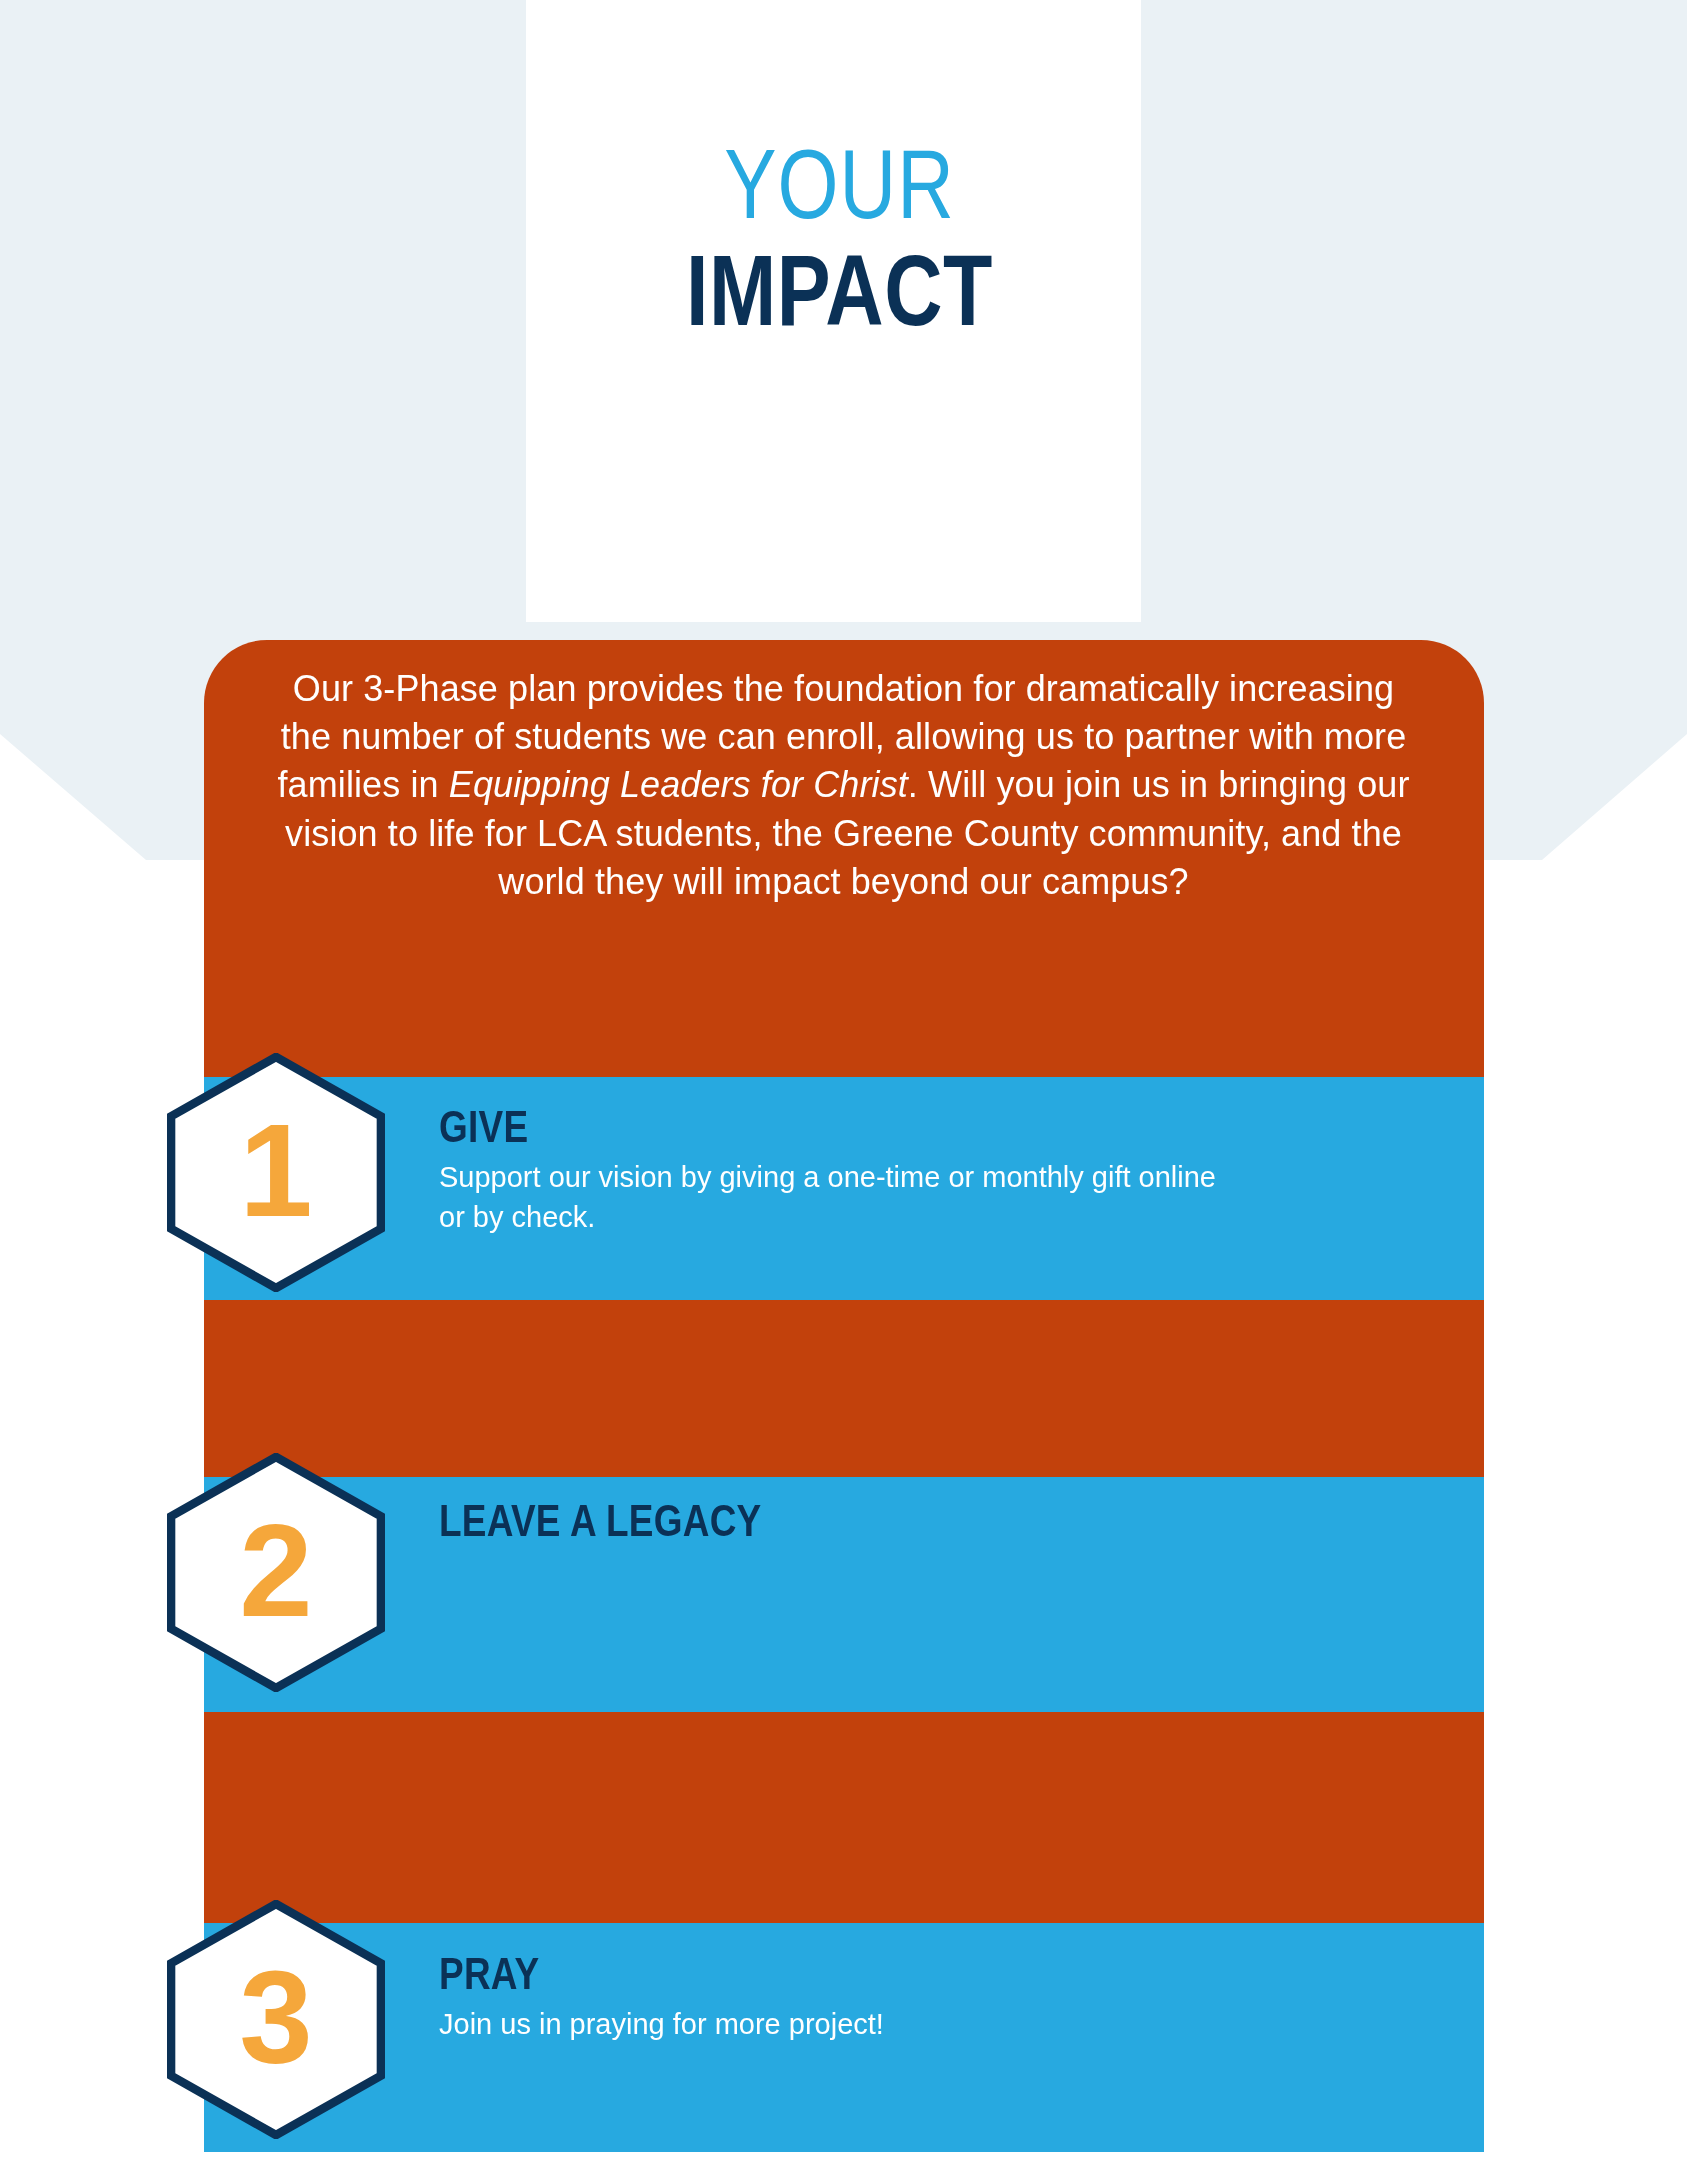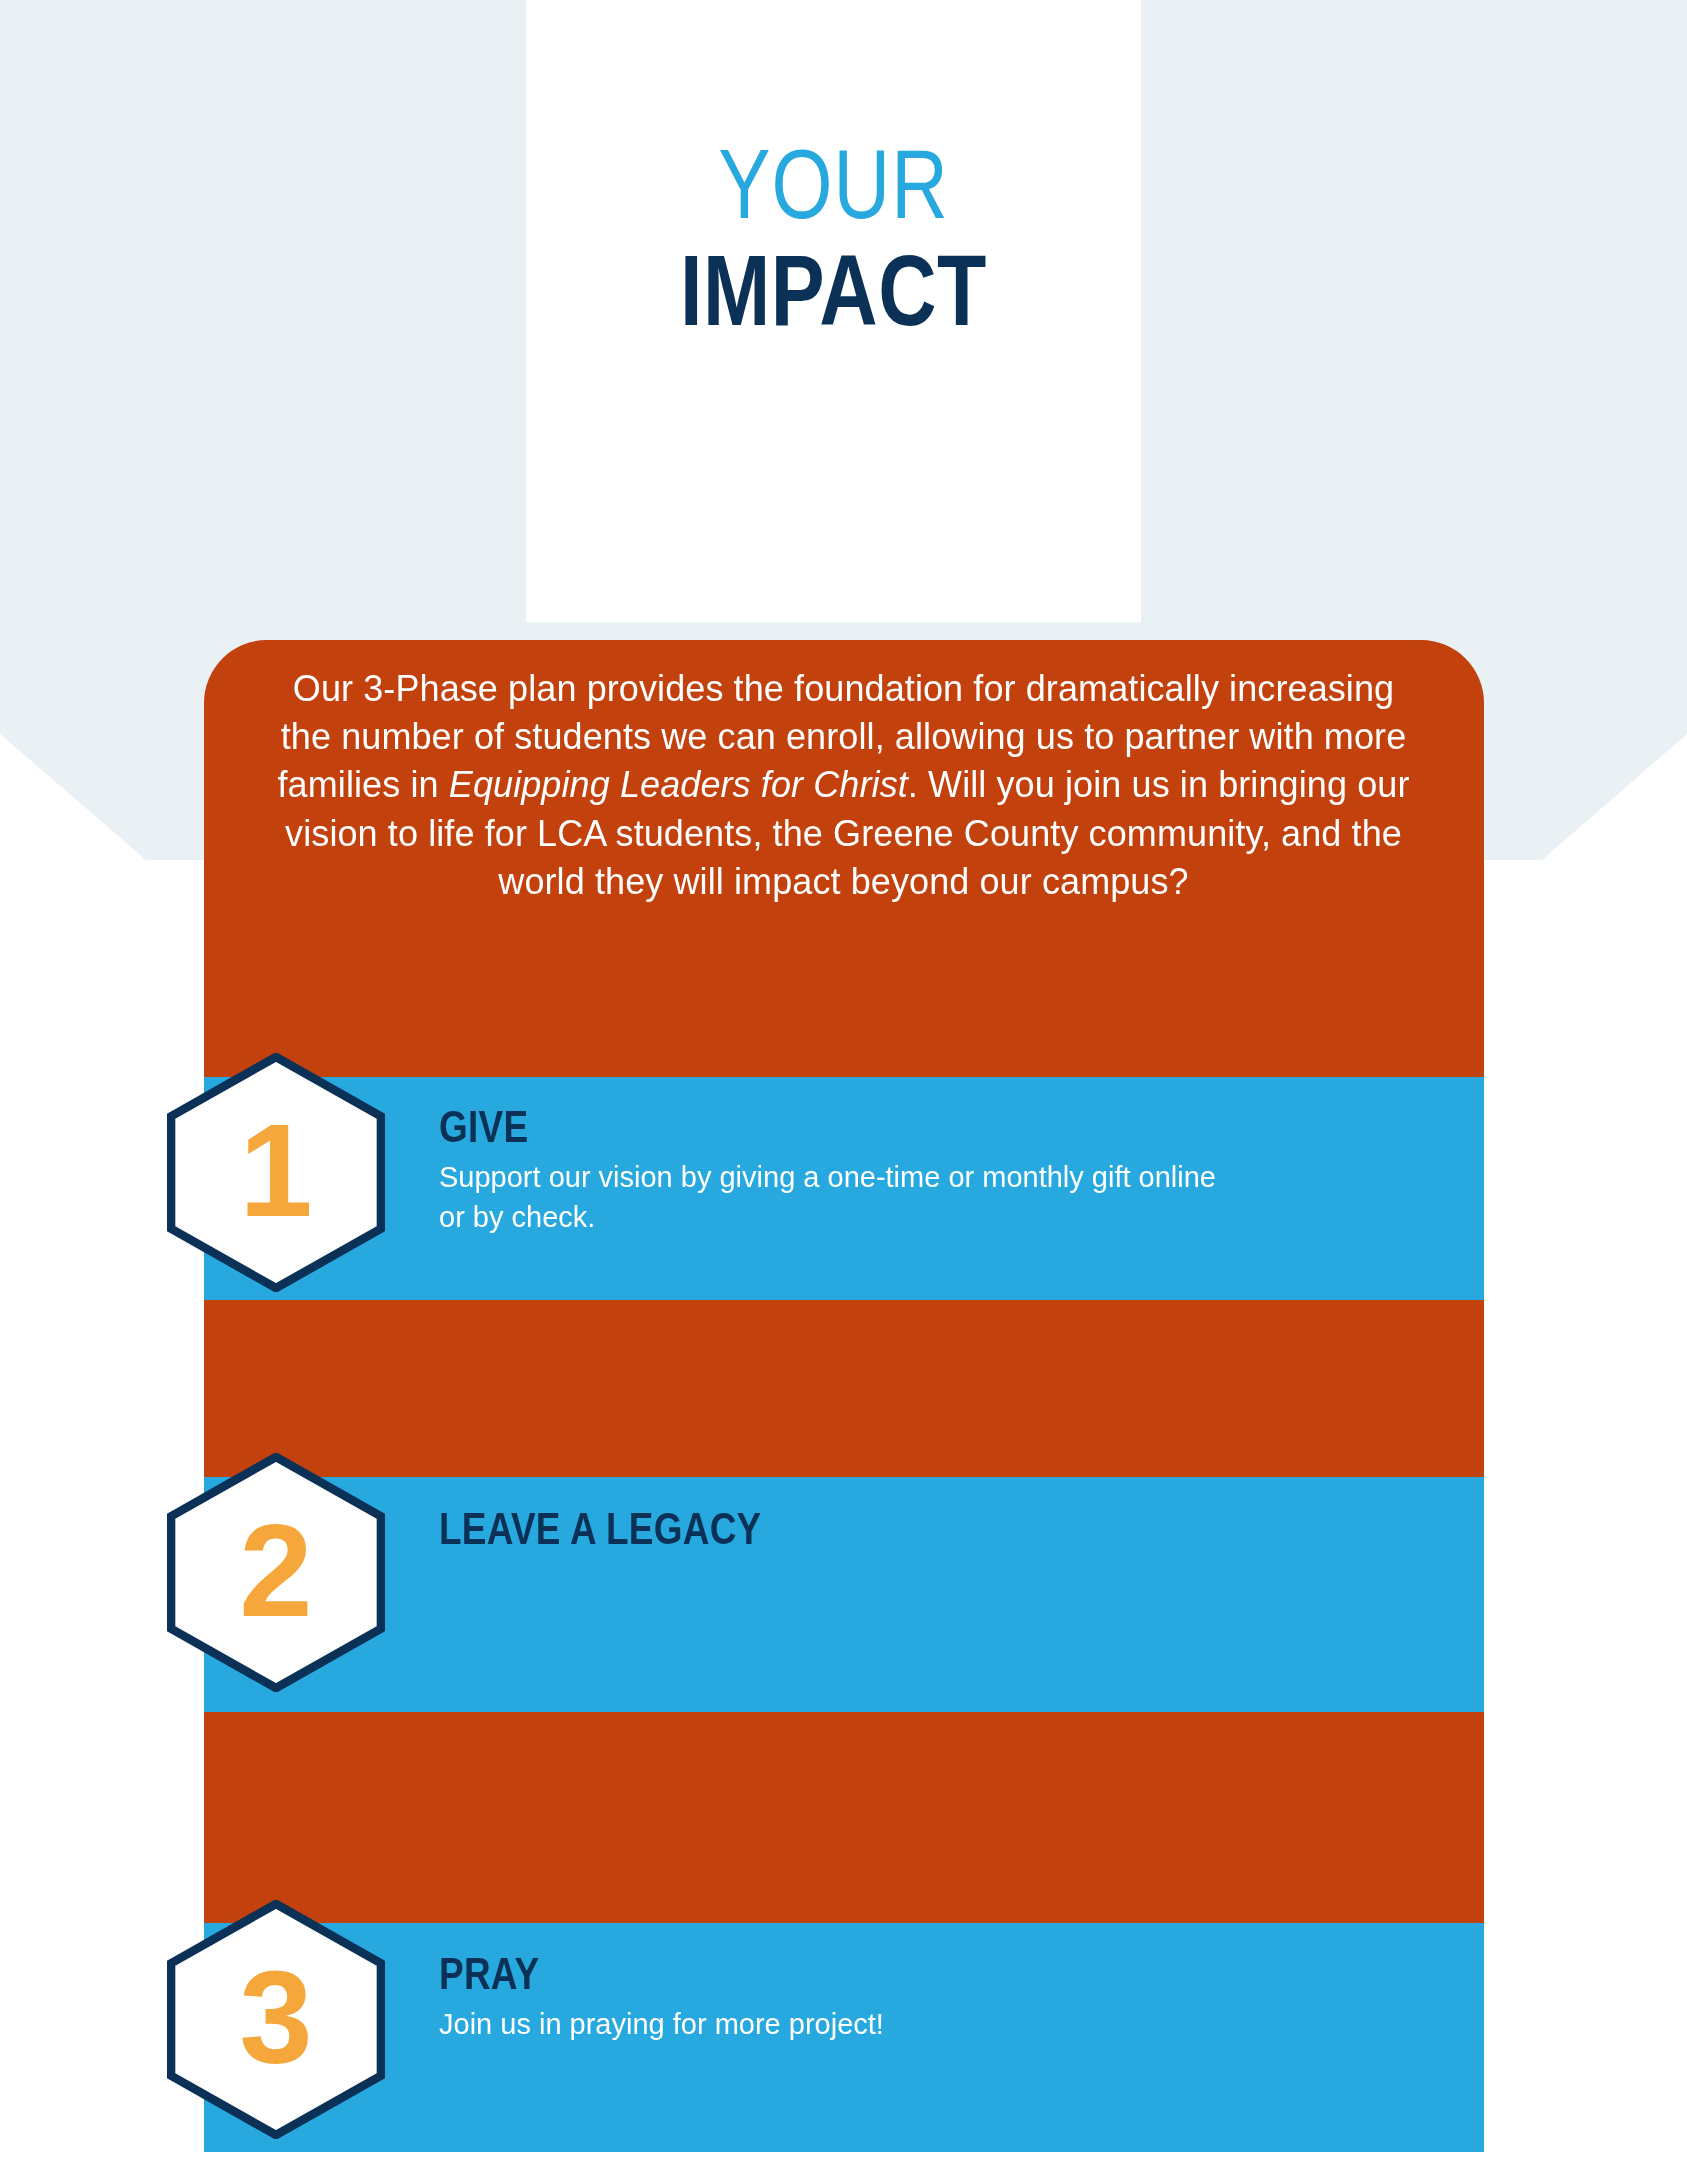--- a/index.html
+++ b/index.html
@@ -39,20 +39,21 @@
   }
 
   
   .title-block {
     position: absolute;
     left: 526px;
     top: 139px;
     width: 615px;
     text-align: center;
     line-height: 0.92;
+    padding-left: 6px;
   }
   .title-your {
     display: block;
     font-family: "Liberation Sans Narrow", "Liberation Sans", sans-serif;
     font-size: 98px;
     font-weight: 400;
     letter-spacing: 1.3px;
     color: #27a9e0;
     transform: scaleX(0.80);
     transform-origin: center;
@@ -125,21 +126,21 @@
   }
   .band-desc {
     margin-top: 8px;
     font-size: 29px;
     line-height: 1.38;
     color: #ffffff;
   }
   .band-desc.justify { text-align: justify; width: 781px; }
 
   .band-1 .band-text { top: 28px; }
-  .band-2 .band-text { top: 30px; }
+  .band-2 .band-text { top: 22px; }
   .band-3 .band-text { top: 29px; }
 
   
   .hex {
     position: absolute;
     width: 218px;
     height: 239px;
   }
   .hex svg { display: block; width: 218px; height: 239px; }
   .hex-num {

